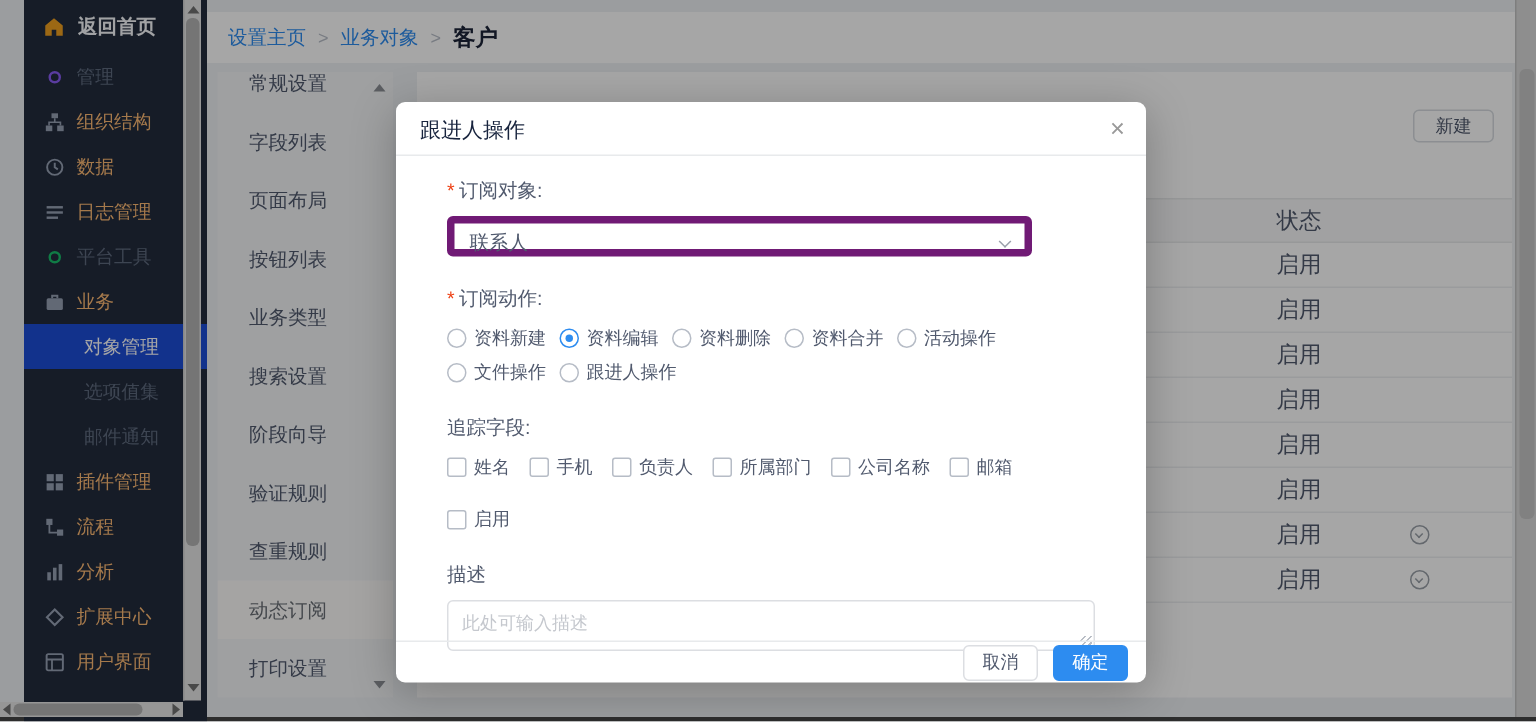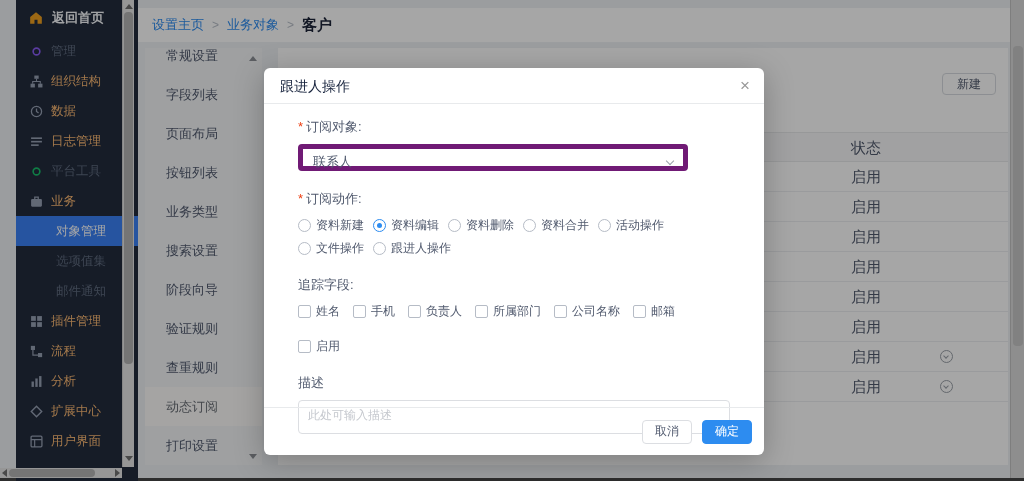--- a/index.html
+++ b/index.html
@@ -9,21 +9,21 @@
 
   
   .sidebar { position:absolute; left:16px; top:0; width:122px; height:481px; background:#222b3c; z-index:1; }
   .side-home { display:flex; align-items:center; height:36px; padding-left:13px; color:#f7f9fc; font-size:13px; font-weight:bold; cursor:pointer; }
   .side-home .ic { color:#f0a020; margin-right:9px; display:inline-flex; }
   .side-items { display:flex; flex-direction:column; }
   .side-item { position:relative; display:flex; align-items:center; height:30px; padding-left:14px; color:#fdba74; font-size:12.5px; cursor:pointer; }
   .side-item .ic { width:13px; height:13px; margin-right:8px; display:inline-flex; color:#97a1b4; flex:0 0 13px; }
   .side-item.dim { color:#5f6b7f; }
   .side-item.indent { padding-left:40px; }
-  .side-item.active { background:#3b82f6; color:#ffffff; }
+  .side-item.active { background:#1d4ed8; color:#ffffff; }
   .chev { width:6px; height:6px; border-right:1.4px solid #58627a; border-bottom:1.4px solid #58627a; position:absolute; right:8px; top:12px; transform:rotate(45deg); }
   .chev.up { transform:rotate(-135deg); top:14px; }
 
   
   .vscroll { position:absolute; left:122px; top:0; width:12px; height:467px; background:#e6e6e6; border-left:1px solid #cfcfcf; z-index:2; }
   .vscroll .thumb { position:absolute; left:1px; top:12px; width:9px; height:352px; background:#b4b4b4; border-radius:4px; }
   .tri-up { position:absolute; left:2px; top:4px; width:0; height:0; border-left:4px solid transparent; border-right:4px solid transparent; border-bottom:5px solid #707070; }
   .tri-down { position:absolute; left:2px; bottom:6px; width:0; height:0; border-left:4px solid transparent; border-right:4px solid transparent; border-top:5px solid #707070; }
   .hscroll { position:absolute; left:0; top:468px; width:122px; height:10px; background:#e6e6e6; z-index:2; }
   .hscroll .thumb { position:absolute; left:9px; top:1px; width:86px; height:8px; background:#b4b4b4; border-radius:4px; }
@@ -74,21 +74,21 @@
   .radio { width:13px; height:13px; border:1px solid #b6bcc6; border-radius:50%; margin-right:5px; position:relative; background:#fff; flex:0 0 13px; }
   .radio.checked { border-color:#2d8cf0; }
   .radio.checked::after { content:""; position:absolute; left:3px; top:3px; width:5px; height:5px; border-radius:50%; background:#2d8cf0; }
   .cbox { width:13px; height:13px; border:1px solid #b6bcc6; border-radius:2px; margin-right:5px; background:#fff; flex:0 0 13px; }
   .enable-row { margin-top:17px; }
   .desc-grp { margin-top:19px; }
   .ta-wrap { position:relative; width:432px; }
   textarea { width:432px; height:34px; border:1px solid #dcdee2; border-radius:4px; padding:6px 9px; font-size:12px; color:#515a6e; resize:none; font-family:inherit; display:block; }
   textarea::placeholder { color:#c5c8ce; }
   .ta-grip { position:absolute; right:2px; bottom:2px; width:8px; height:8px; background:repeating-linear-gradient(135deg, transparent 0 2px, #b9bec6 2px 3px); cursor:nwse-resize; }
-  .m-foot { position:absolute; left:0; right:0; bottom:0; height:48px; border-top:1px solid #e8eaec; display:flex; justify-content:flex-end; align-items:center; gap:10px; padding-right:12px; }
+  .m-foot { position:absolute; left:0; right:0; bottom:0; height:28px; border-top:1px solid #e8eaec; display:flex; justify-content:flex-end; align-items:center; gap:10px; padding-right:12px; }
   .btn { height:24px; padding:0 12px; border-radius:4px; font-size:12px; cursor:pointer; font-family:inherit; }
   .btn-default { background:#fff; border:1px solid #dcdee2; color:#515a6e; }
   .btn-primary { background:#2d8cf0; border:1px solid #2d8cf0; color:#fff; }
 </style>
 </head>
 <body>
 
 <div class="app">
 
   <aside class="sidebar">

